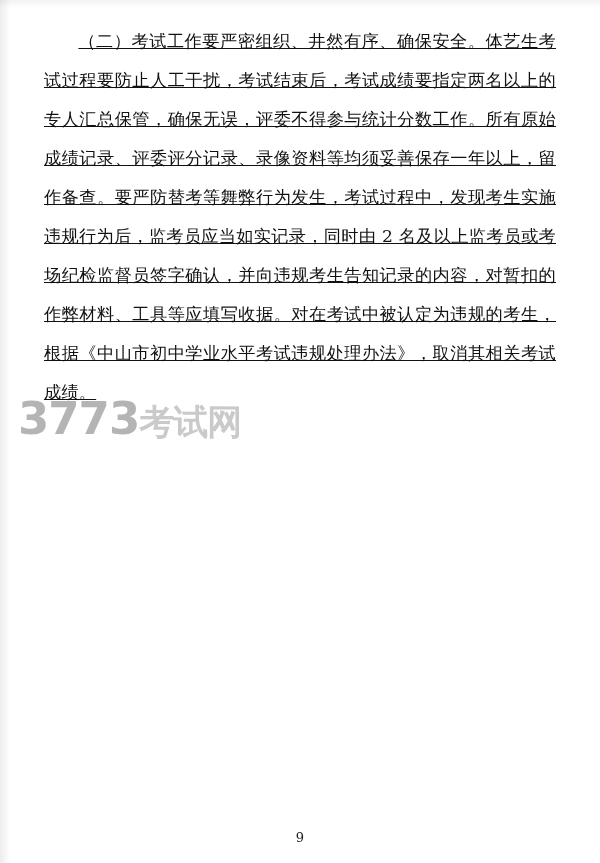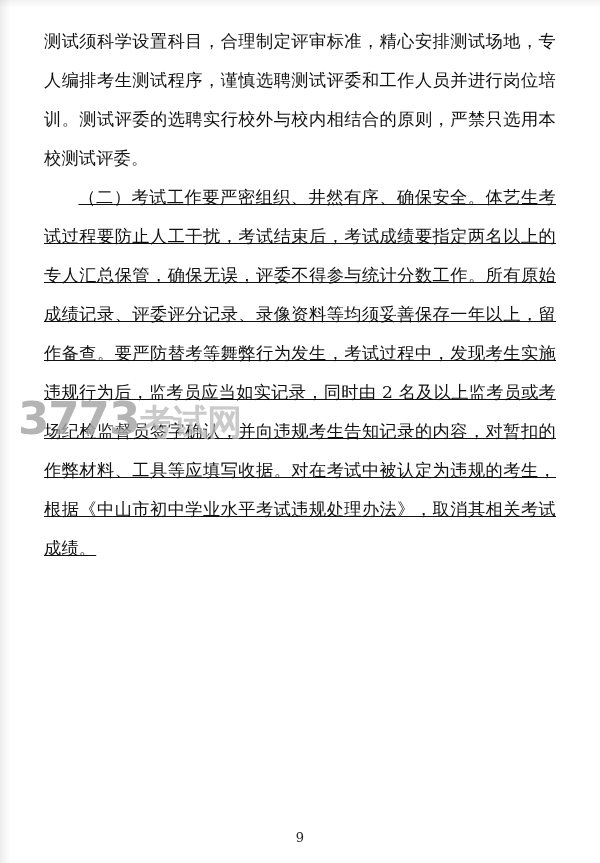--- a/index.html
+++ b/index.html
@@ -97,21 +97,20 @@
     z-index: 4;
     pointer-events: none;
   }
 </style>
 </head>
 <body>
 
 <div class="page">
 
   <div class="doc-body">
-    <p class="para">测试须科学设置科目，合理制定评审标准，精心安排测试场地，专人编排考生测试程序，谨慎选聘测试评委和工作人员并进行岗位培训。测试评委的选聘实行校外与校内相结合的原则，严禁只选用本校测试评委。</p>
     <p class="para indent">（二）考试工作要严密组织、井然有序、确保安全。体艺生考试过程要防止人工干扰，考试结束后，考试成绩要指定两名以上的专人汇总保管，确保无误，评委不得参与统计分数工作。所有原始成绩记录、评委评分记录、录像资料等均须妥善保存一年以上，留作备查。要严防替考等舞弊行为发生，考试过程中，发现考生实施违规行为后，监考员应当如实记录，同时由 2 名及以上监考员或考场纪检监督员签字确认，并向违规考生告知记录的内容，对暂扣的作弊材料、工具等应填写收据。对在考试中被认定为违规的考生，根据《中山市初中学业水平考试违规处理办法》，取消其相关考试成绩。</p>
   </div>
 
   <div class="watermark">
     <div class="wm-text">
       <span class="num">3773</span><span class="cn">考试网</span>
     </div>
   </div>
 
   <div class="page-number">9</div>

